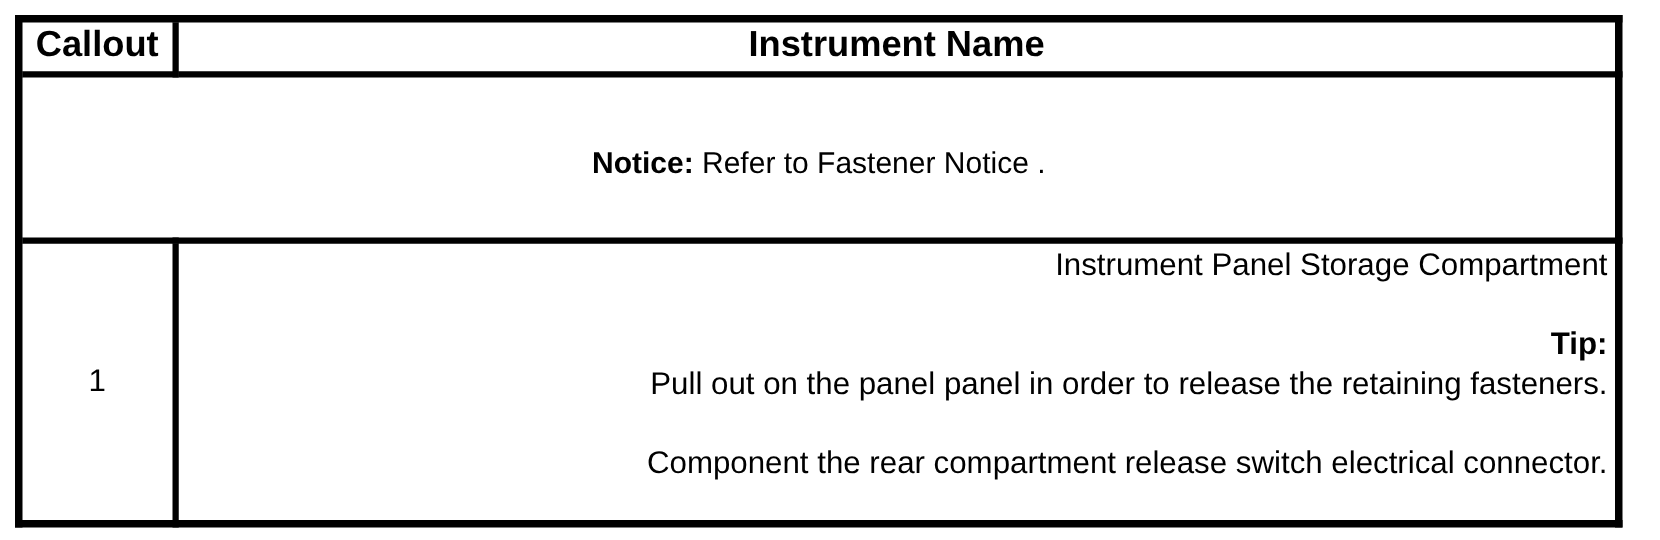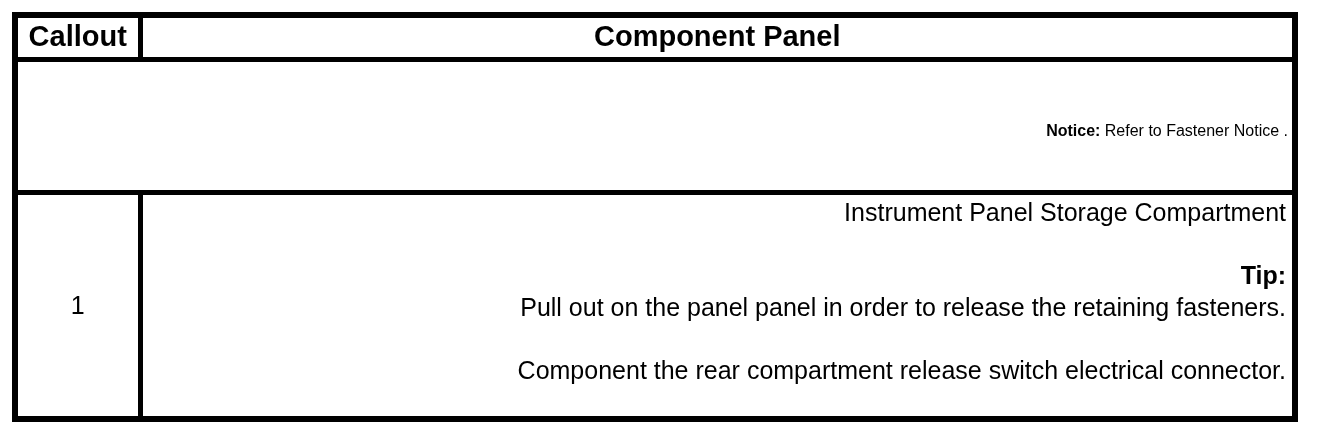--- a/index.html
+++ b/index.html
@@ -36,23 +36,23 @@
   tr.header-row { height: 37px; }
   tr.header-row th {
     font-size: 29px;
     font-weight: bold;
     text-align: center;
     vertical-align: middle;
     padding: 2px 0 4px 0;
   }
   tr.notice-row { height: 133px; }
   tr.notice-row td {
-    font-size: 16px;
+    font-size: 24px;
     vertical-align: middle;
-    text-align: right;
+    text-align: center;
     padding: 10px 4px 0 4px;
   }
   tr.notice-row .notice-label { font-weight: bold; }
   tr.item-row td.callout-cell {
     font-size: 25px;
     text-align: center;
     vertical-align: middle;
   }
   tr.item-row td.component-cell {
     vertical-align: top;
@@ -71,21 +71,21 @@
 
 <div class="page">
   <table class="component-table">
     <colgroup>
       <col class="callout-col">
       <col>
     </colgroup>
     <thead>
       <tr class="header-row">
         <th>Callout</th>
-        <th>Component Panel</th>
+        <th>Instrument Name</th>
       </tr>
     </thead>
     <tbody>
       <tr class="notice-row">
         <td colspan="2"><span class="notice-label">Notice:</span><span> Refer to Fastener Notice .</span></td>
       </tr>
       <tr class="item-row">
         <td class="callout-cell">1</td>
         <td class="component-cell">
           <div class="line">Instrument Panel Storage Compartment</div>

